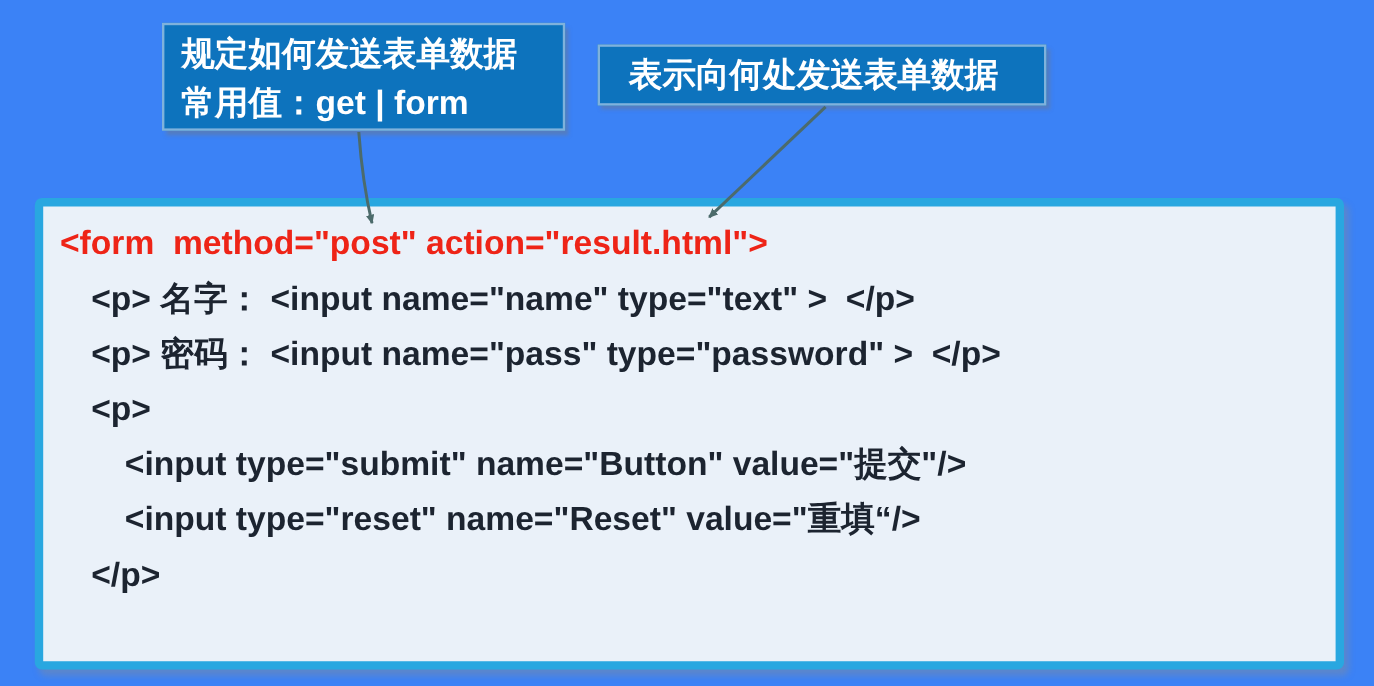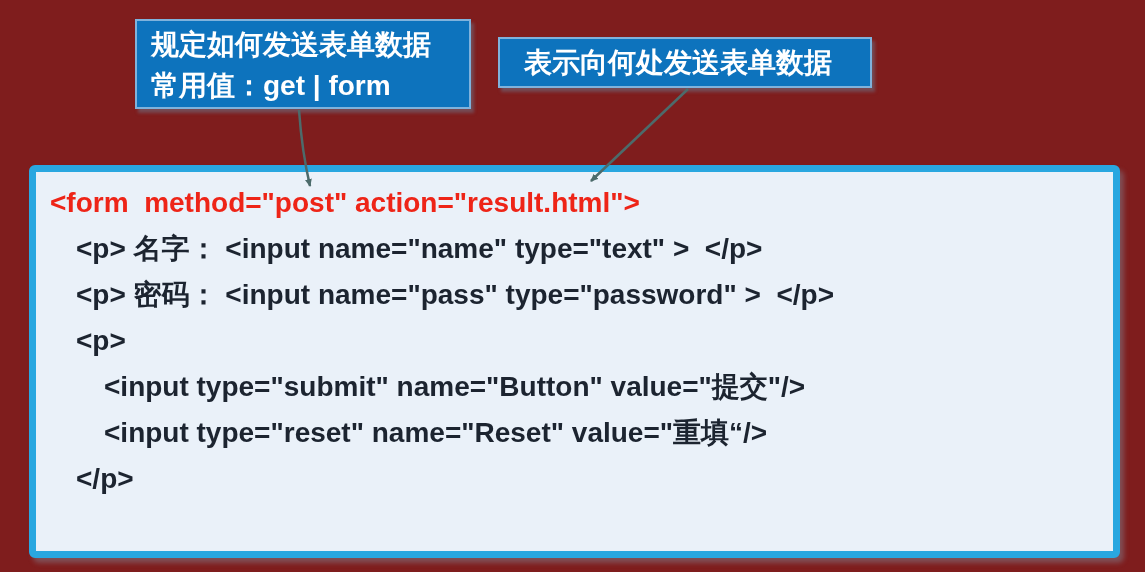--- a/index.html
+++ b/index.html
@@ -1,20 +1,20 @@
 <!DOCTYPE html>
 <html style="--callout-fill: #0d73bd; --callout-border: #7fb2dc; --callout-text: #ffffff; --code-fill: #eaf1f9; --code-border: #29a7e0; --code-dark: #1c2430; --code-red: #ee2417;"><head>
 <meta charset="utf-8">
 <style>
   html, body { margin: 0; padding: 0; background: #ffffff; }
   .stage {
     position: relative;
     width: 1145px;
     height: 572px;
-    background: #7f1d1d;
+    background: #3b82f6;
     overflow: hidden;
     font-family: "Liberation Sans", sans-serif;
   }
 
   .callout {
     position: absolute;
     box-sizing: border-box;
     background: var(--callout-fill, #0d73bd);
     border: 2px solid var(--callout-border, #7fb2dc);
     box-shadow: 3px 4px 3px rgba(110, 120, 140, 0.5);

